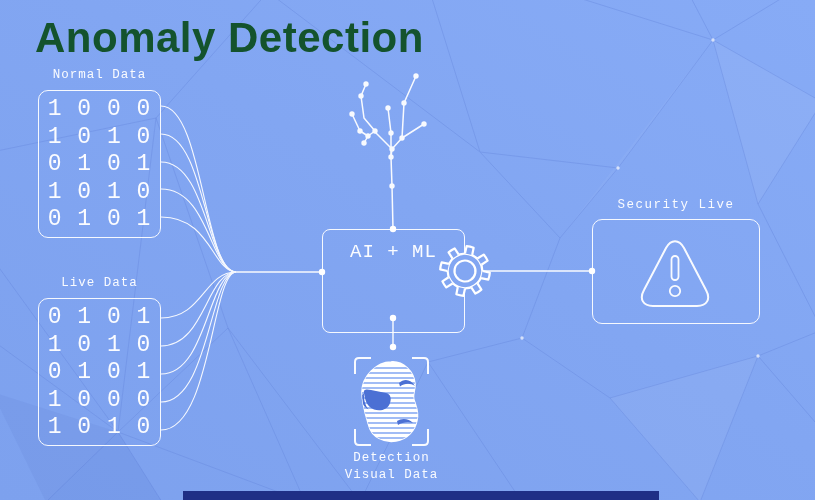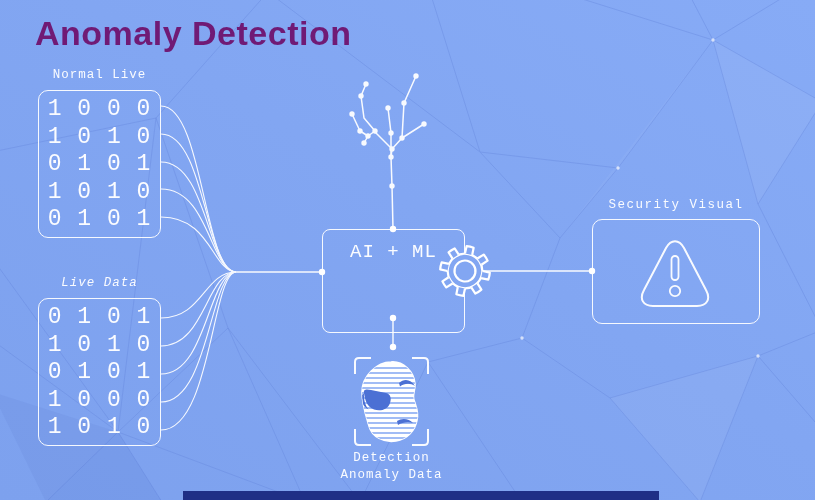--- a/index.html
+++ b/index.html
@@ -5,33 +5,33 @@
   html,body{margin:0;padding:0;}
   body{width:815px;height:500px;overflow:hidden;position:relative;
        font-family:"Liberation Mono",monospace;background:#82a6f2;}
   .stage{position:absolute;inset:0;width:815px;height:500px;}
   svg.layer{position:absolute;left:0;top:0;pointer-events:none;}
   #mesh-layer{z-index:0;}
   .ui{z-index:1;position:absolute;}
   #art-layer{z-index:2;}
   .page-title{position:absolute;left:35px;top:14px;z-index:1;
       font-family:"Liberation Sans",sans-serif;font-weight:700;
-      font-size:34px;letter-spacing:.5px;color:#701a75;}
+      font-size:42px;letter-spacing:.5px;color:#14532d;}
   .box{position:absolute;border:1.6px solid rgba(255,255,255,.93);
        border-radius:10px;box-sizing:border-box;}
   .box-label{position:absolute;z-index:1;color:rgba(255,255,255,.96);
        font-size:12.5px;letter-spacing:1px;text-align:center;}
   .matrix{display:flex;flex-direction:column;justify-content:center;
        align-items:center;padding-top:2px;}
   .matrix-row{font-size:23px;line-height:27.6px;color:rgba(255,255,255,.97);
        letter-spacing:1px;white-space:pre;}
   #normal-box{left:38px;top:90px;width:123px;height:148px;}
   #live-box{left:38px;top:298px;width:123px;height:148px;}
   #normal-label{left:38px;top:68px;width:123px;}
-  #live-label{left:38px;top:276px;width:123px;font-style:italic;}
+  #live-label{left:38px;top:276px;width:123px;}
   #ai-box{left:322px;top:229px;width:143px;height:104px;border-radius:8px;
        display:flex;flex-direction:column;justify-content:space-between;
        align-items:center;padding:11px 0 12px 0;}
   .ai-line{font-size:19px;color:rgba(255,255,255,.97);letter-spacing:1px;}
   #security-box{left:592px;top:219px;width:168px;height:105px;}
   #security-label{left:592px;top:198px;width:168px;letter-spacing:1.5px;}
   #output-caption{position:absolute;z-index:1;left:330px;top:450px;width:123px;
        text-align:center;color:rgba(255,255,255,.96);font-size:12.5px;
        line-height:17px;letter-spacing:1px;}
   #bottom-bar{position:absolute;z-index:3;left:183px;top:491px;width:476px;
@@ -75,21 +75,21 @@
     <g fill="#ffffff" opacity="0.7">
       <circle cx="713" cy="40" r="1.7"></circle>
       <circle cx="522" cy="338" r="1.7"></circle>
       <circle cx="758" cy="356" r="1.7"></circle>
       <circle cx="618" cy="168" r="1.7"></circle>
     </g>
   </svg>
 
   <div class="page-title">Anomaly Detection</div>
 
-  <div class="box-label" id="normal-label">Normal Live</div>
+  <div class="box-label" id="normal-label">Normal Data</div>
   <div class="box ui matrix" id="normal-box">
     <div class="matrix-row">1 0 0 0</div>
     <div class="matrix-row">1 0 1 0</div>
     <div class="matrix-row">0 1 0 1</div>
     <div class="matrix-row">1 0 1 0</div>
     <div class="matrix-row">0 1 0 1</div>
   </div>
 
   <div class="box-label" id="live-label">Live Data</div>
   <div class="box ui matrix" id="live-box">
@@ -97,26 +97,26 @@
     <div class="matrix-row">1 0 1 0</div>
     <div class="matrix-row">0 1 0 1</div>
     <div class="matrix-row">1 0 0 0</div>
     <div class="matrix-row">1 0 1 0</div>
   </div>
 
   <div class="box ui" id="ai-box">
     <div class="ai-line">AI + ML</div>
   </div>
 
-  <div class="box-label" id="security-label">Security Visual</div>
+  <div class="box-label" id="security-label">Security Live</div>
   <div class="box ui" id="security-box"></div>
 
   <div id="output-caption">
     <div>Detection</div>
-    <div>Anomaly Data</div>
+    <div>Visual Data</div>
   </div>
 
   <svg id="art-layer" class="layer" width="815" height="500" viewBox="0 0 815 500">
     <defs>
       <clipPath id="headClip">
         <path d="M391,362 C403,361 414,371 415,384 C415.5,390 412,395 414,400
                  C416,407 419,412 417,420 C415,431 407,439 396,441
                  C384,443 372,437 369,426 C366,416 362,404 362,392
                  C362,376 377,362 391,362 Z"></path>
       </clipPath>

